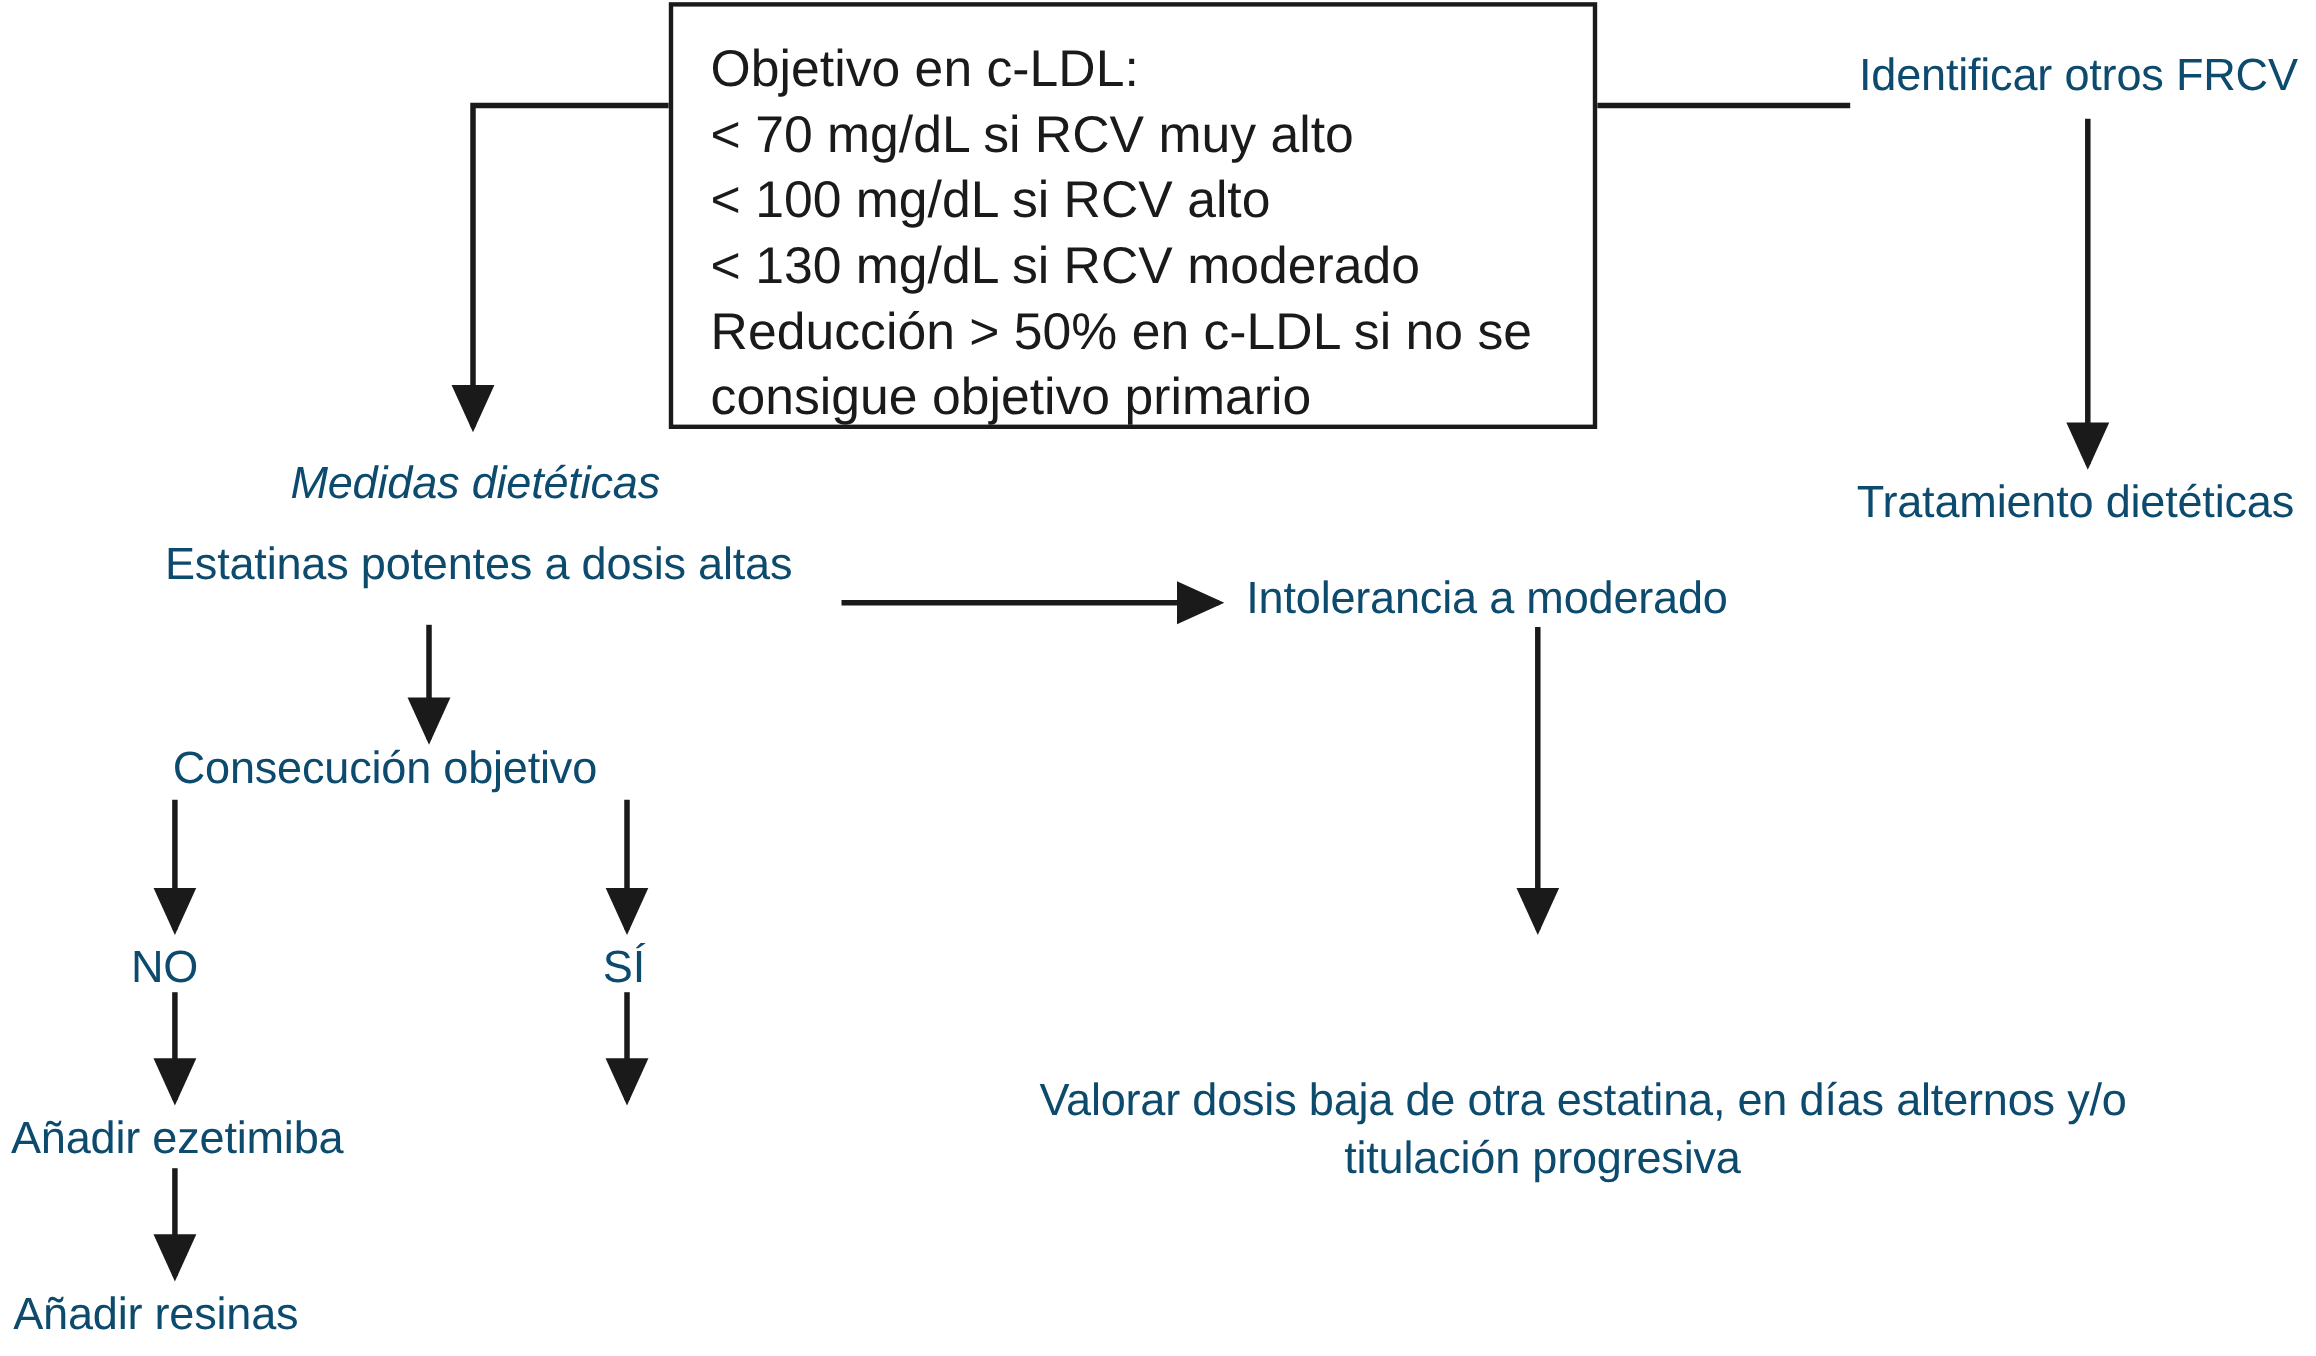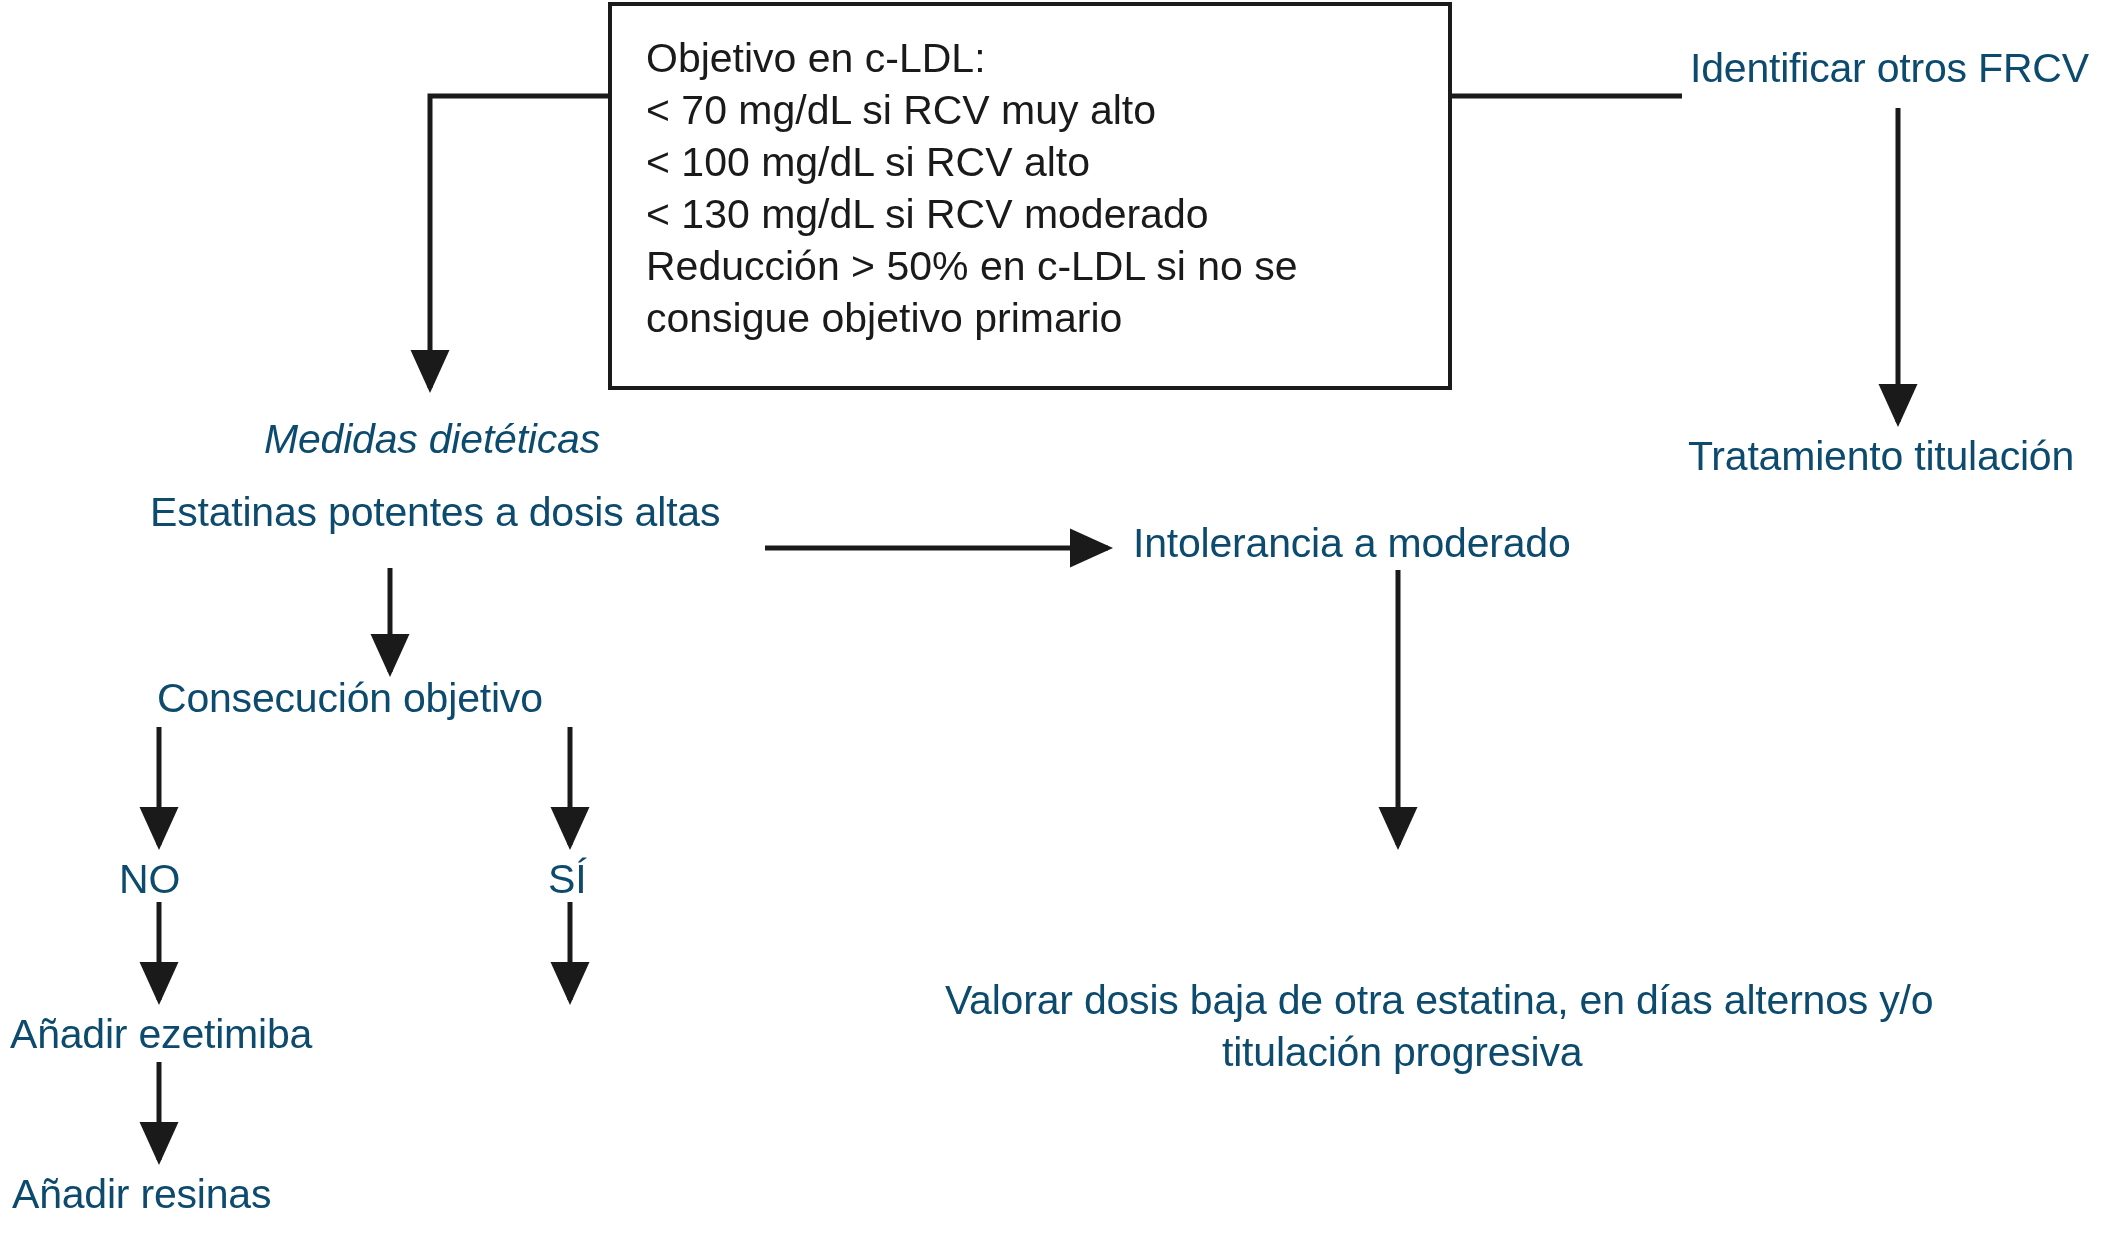--- a/index.html
+++ b/index.html
@@ -31,21 +31,21 @@
     width: 844px;
     height: 388px;
     border: 4px solid #1a1a1a;
     box-sizing: border-box;
     background: #ffffff;
   }
   .goal-box .goal-lines {
     position: absolute;
     left: 34px;
     top: 26px;
-    font-size: 41px;
+    font-size: 47px;
     line-height: 1.27;
     color: #1a1a1a;
     white-space: pre;
   }
   svg.connectors {
     position: absolute;
     left: 0;
     top: 0;
     width: 2105px;
     height: 1233px;
@@ -91,21 +91,21 @@
     <div class="goal-lines">Objetivo en c-LDL:
 &lt; 70 mg/dL si RCV muy alto
 &lt; 100 mg/dL si RCV alto
 &lt; 130 mg/dL si RCV moderado
 Reducción &gt; 50% en c-LDL si no se
 consigue objetivo primario</div>
   </div>
 
   <div class="node" style="left:1690px; top:46px;">Identificar otros FRCV</div>
 
-  <div class="node" style="left:1688px; top:434px;">Tratamiento titulación</div>
+  <div class="node" style="left:1688px; top:434px;">Tratamiento dietéticas</div>
 
   <div class="node" style="left:264px; top:417px;font-style:italic;">Medidas dietéticas</div>
 
   <div class="node" style="left:150px; top:490px;">Estatinas potentes a dosis altas</div>
 
   <div class="node" style="left:1133px; top:521px;">Intolerancia a moderado</div>
 
   <div class="node" style="left:157px; top:676px;">Consecución objetivo</div>
 
   <div class="node" style="left:119px; top:857px;">NO</div>

